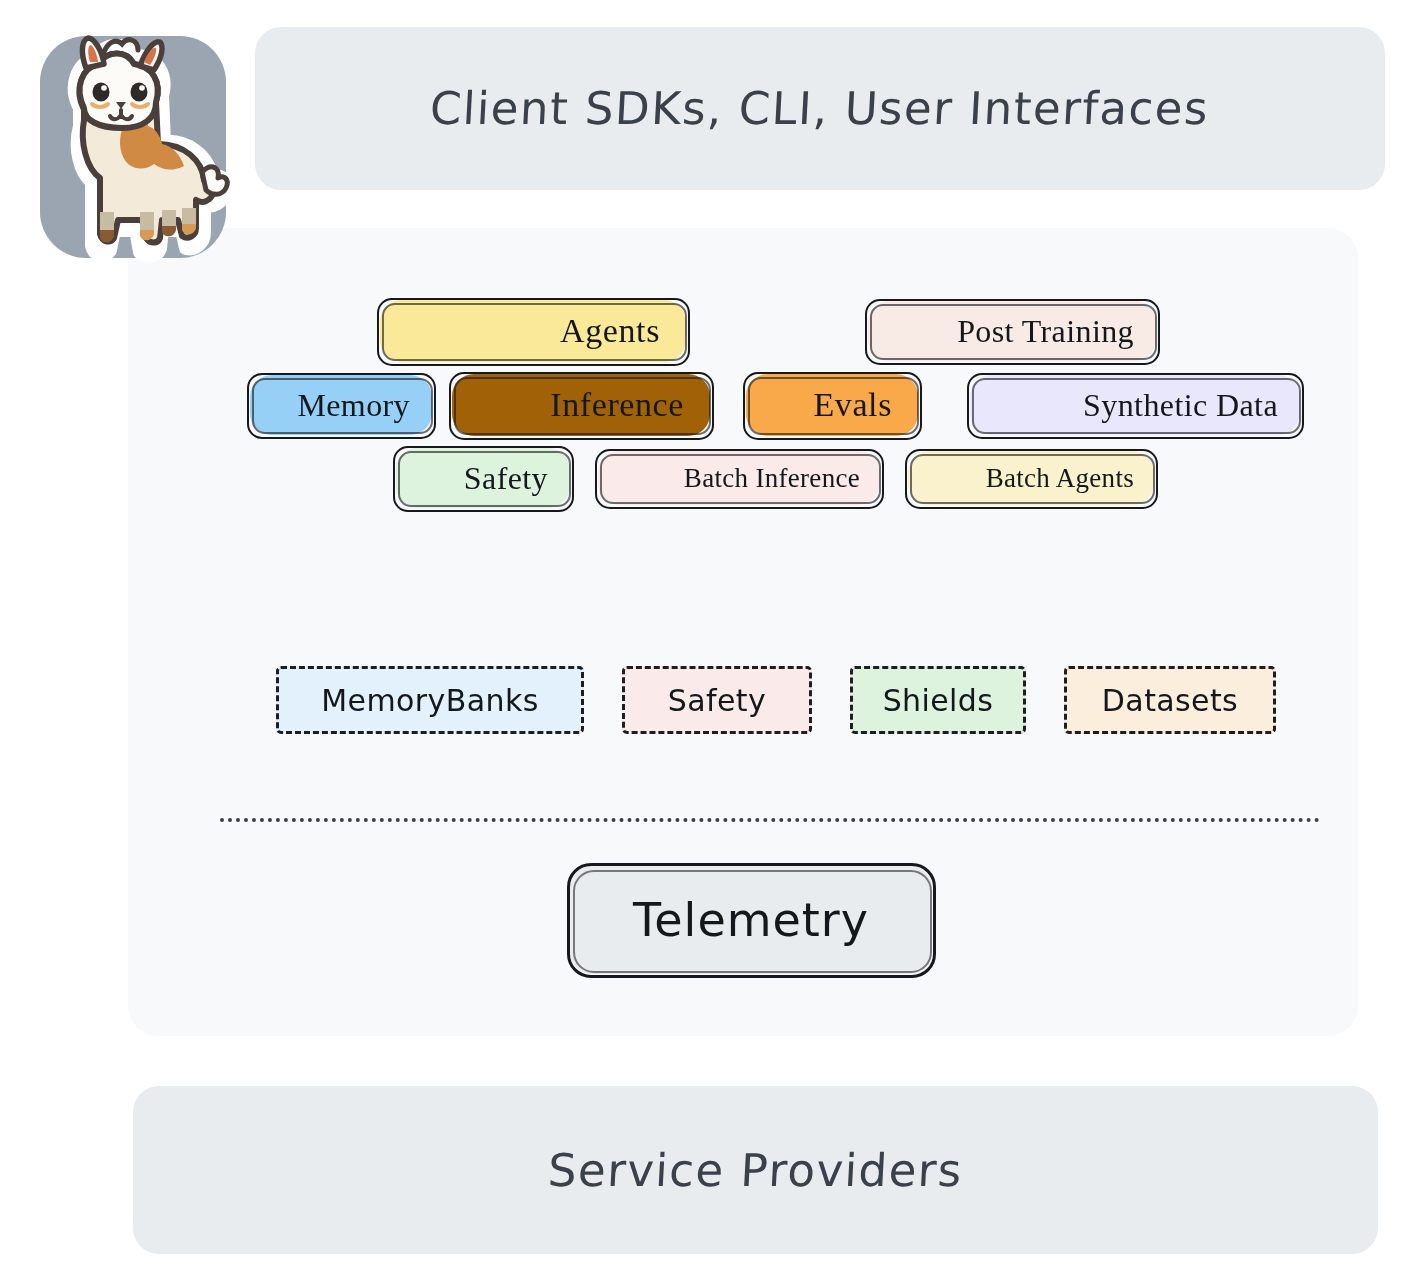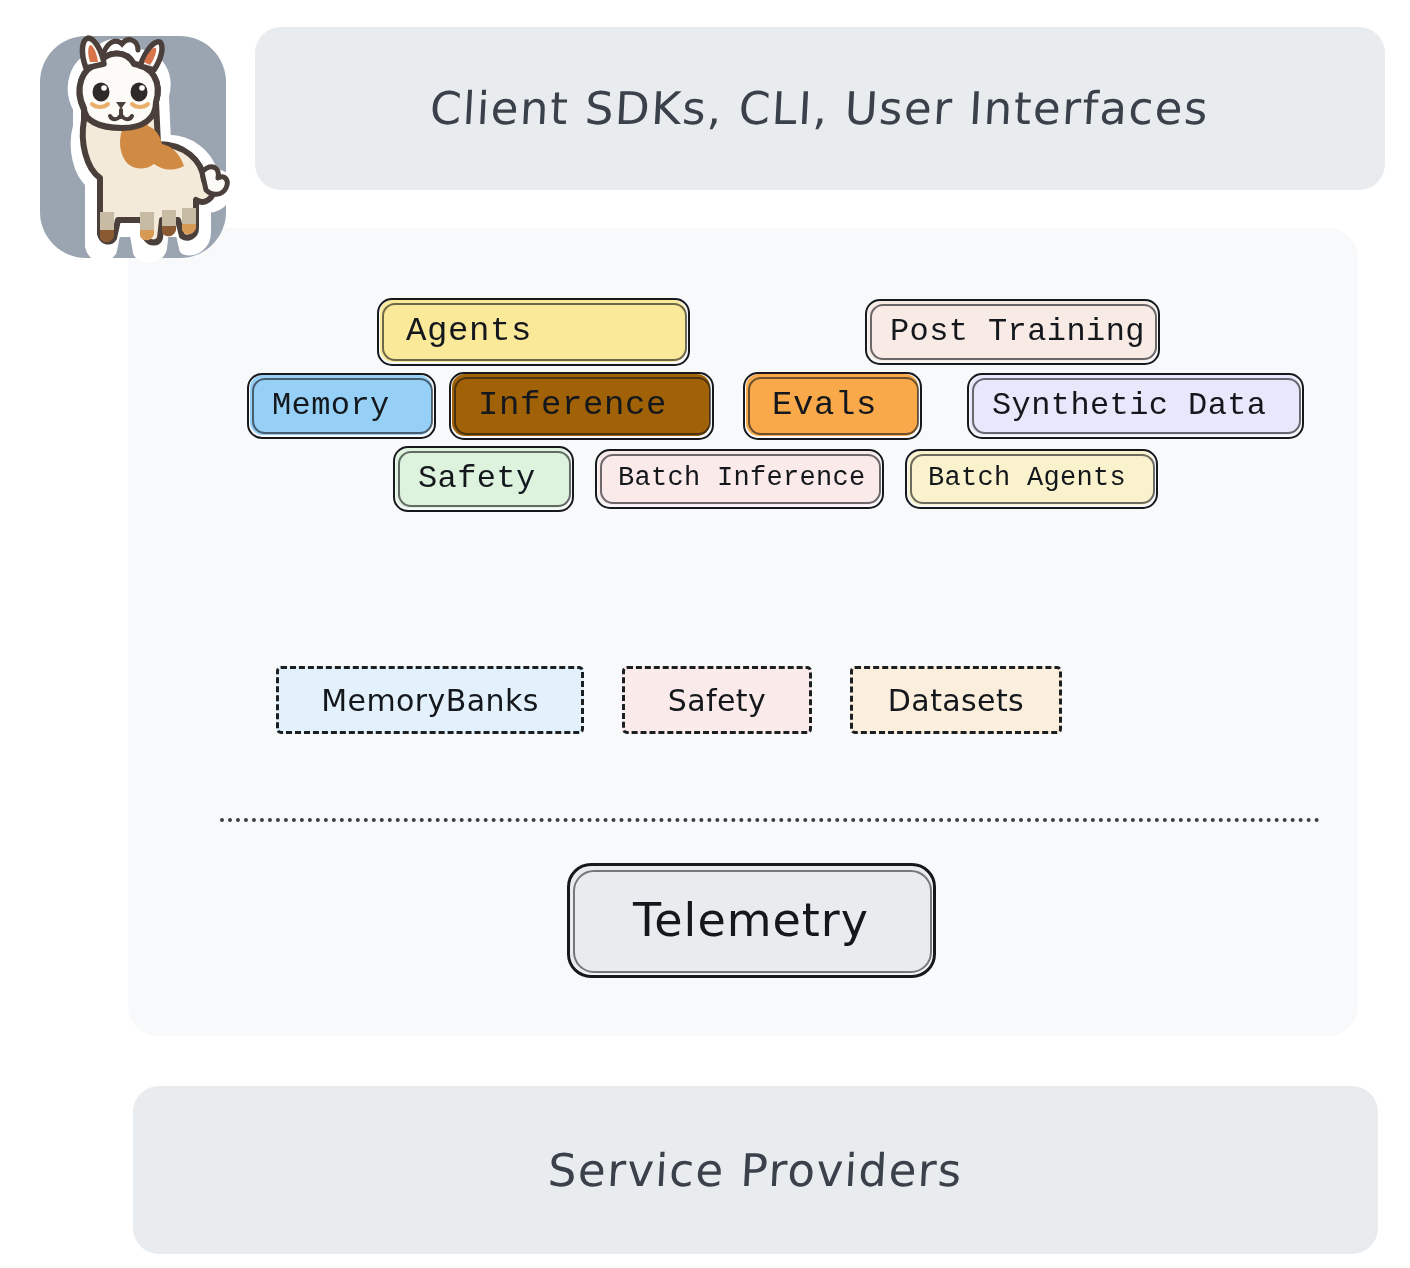--- a/index.html
+++ b/index.html
@@ -78,24 +78,24 @@
   }
   .row-1 { padding-left: 252px; gap: 182px; }
   .row-2 { padding-left: 122px; gap: 20px; }
   .row-3 { padding-left: 268px; gap: 28px; }
 
   
   .hbox {
     position: relative;
     display: flex;
     align-items: center;
-    justify-content: flex-start;
-    border-radius: 13px;
+    justify-content: flex-end;
+    border-radius: 22px;
     color: #14181c;
-    font-family: Liberation Mono, monospace;
+    font-family: Liberation Serif, serif;
     white-space: nowrap;
   }
   
   .hbox::before {
     content: "";
     position: absolute;
     left: -3px; top: -2px; right: -4px; bottom: -4px;
     border: 2.6px solid #16181b;
     border-radius: 15px;
     pointer-events: none;
@@ -337,20 +337,23 @@
 
     </div>
 
     <div class="resource-row">
       <div class="dbox w-membanks" style="background:#e2f1fb">
         <span>MemoryBanks</span>
       </div>
       <div class="dbox w-models" style="background:#fbeaea">
         <span>Safety</span>
       </div>
+      <div class="dbox w-shields" style="background:#ddf3de">
+        <span>Shields</span>
+      </div>
       <div class="dbox w-datasets" style="background:#fceedd">
         <span>Datasets</span>
       </div>
     </div>
 
     <div class="divider"></div>
 
     <div class="telemetry-wrap">
       <div class="telemetry-box">
         <span>Telemetry</span>

